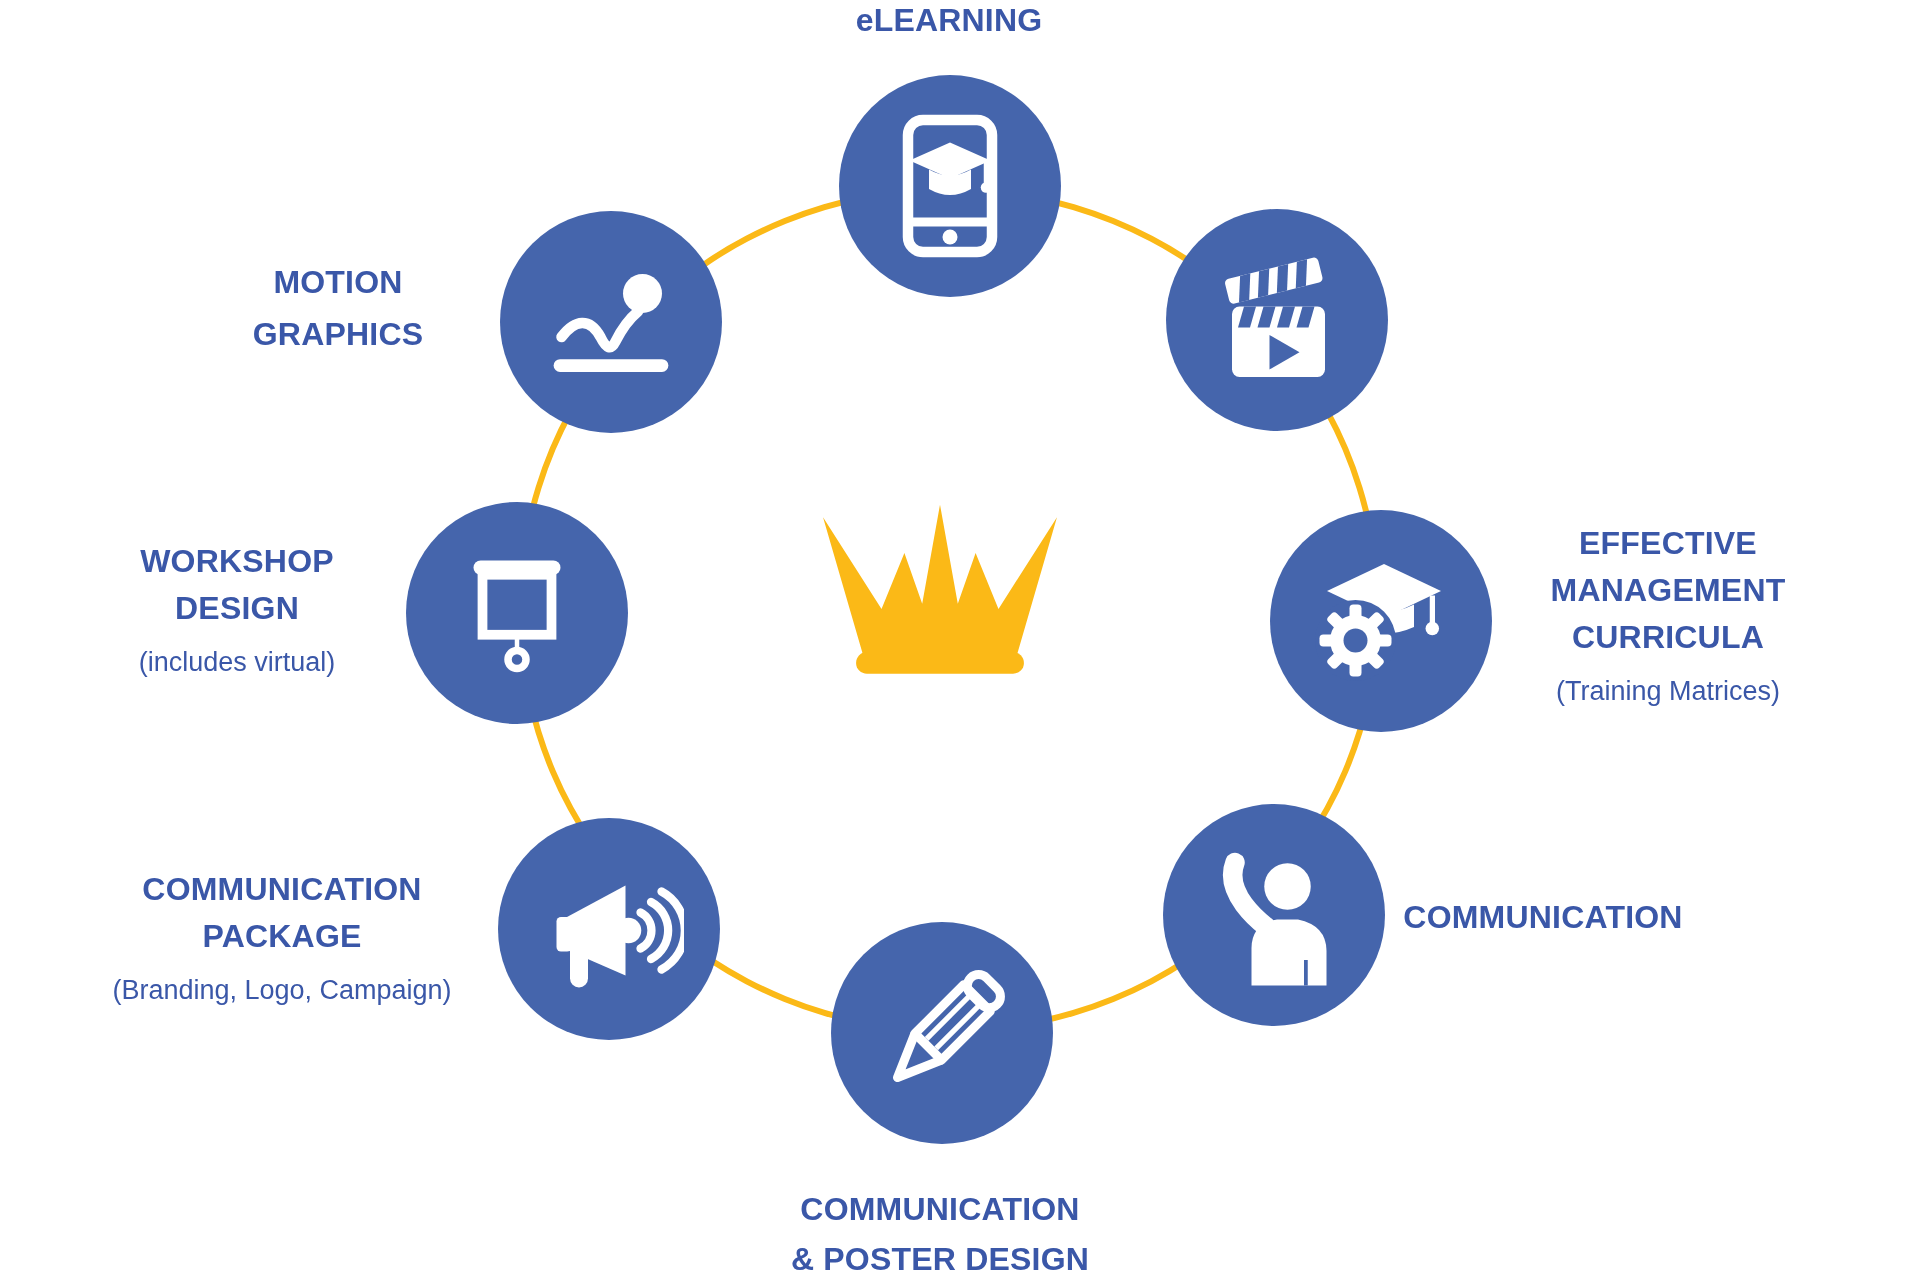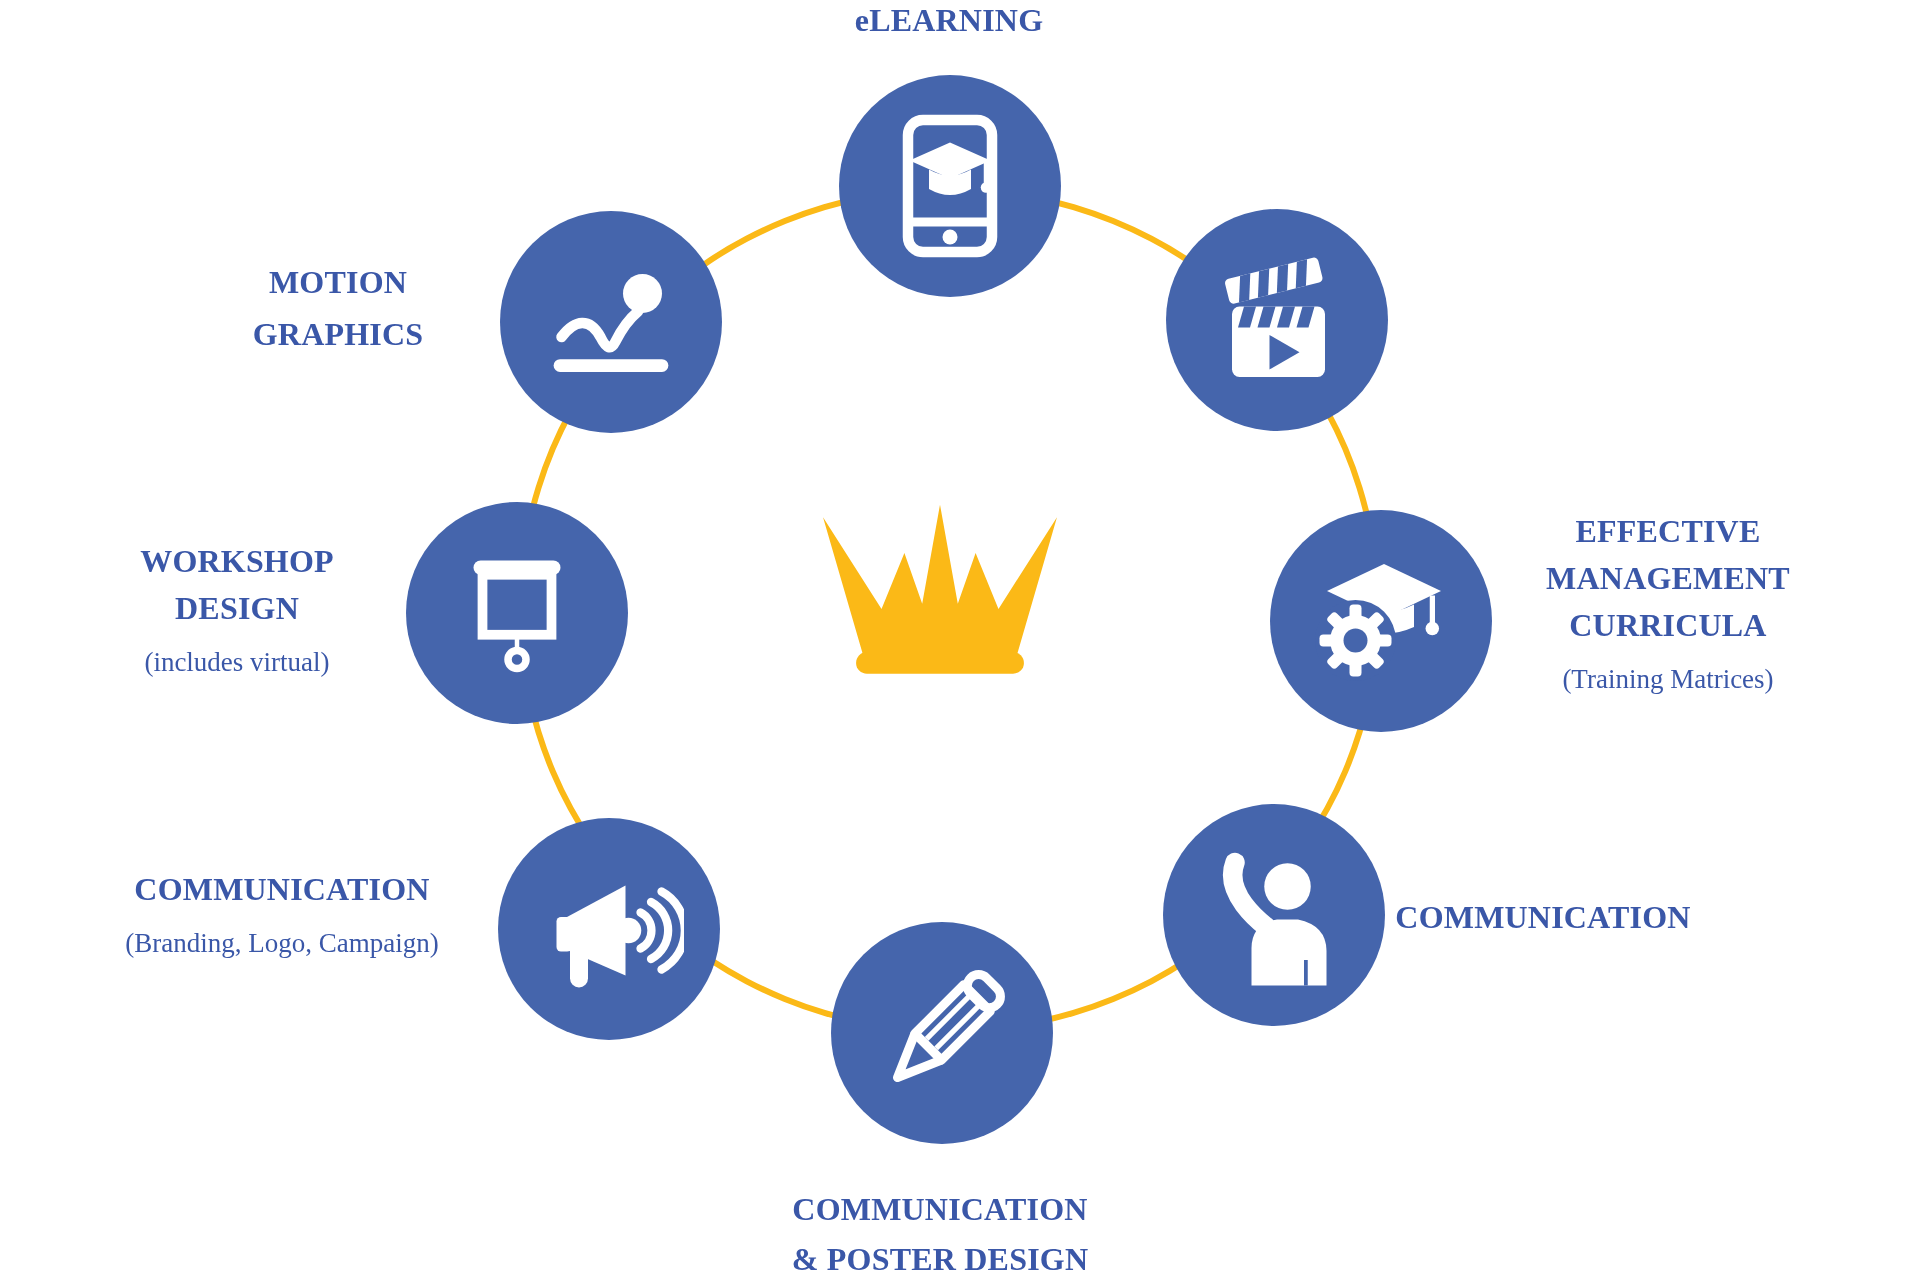--- a/index.html
+++ b/index.html
@@ -4,21 +4,21 @@
 <style>
   :root{
     --blue:#4565AC;
     --text:#3A57A8;
     --yellow:#FBB917;
     --bg:#FFFFFF;
   }
   html,body{margin:0;padding:0;background:var(--bg);}
   #canvas{
     position:relative;width:1920px;height:1282px;background:var(--bg);
-    font-family:Liberation Serif, serif;overflow:hidden;
+    font-family:Liberation Sans, sans-serif;overflow:hidden;
   }
   .ring{
     position:absolute;left:517px;top:186px;width:864px;height:848px;
     border:6px solid var(--yellow);border-radius:50%;box-sizing:border-box;
   }
   .node{
     position:absolute;width:222px;height:222px;border-radius:50%;
     background:var(--blue);transform:translate(-50%,-50%);
     display:flex;align-items:center;justify-content:center;
   }
@@ -169,38 +169,39 @@
       <path d="M17,60 C26,48 36,47 43,60 C47,68 50,69 53,63 C57,55 62,48 68,43" fill="none" stroke="#fff" stroke-width="7" stroke-linecap="round"></path>
       <path d="M16,79 L84,79" stroke="#fff" stroke-width="8.5" stroke-linecap="round"></path>
     </svg>
   </div>
 
   <div class="label-block" style="left:949px;top:-3px">
     <div class="label-line">eLEARNING</div>
   </div>
 
 
-  <div class="label-block" style="left:1668px;top:508px">
+  <div class="label-block" style="left:1668px;top:520px">
     <div class="label-line">EFFECTIVE</div>
     <div class="label-line">MANAGEMENT</div>
     <div class="label-line">CURRICULA</div>
     <div class="sublabel">(Training Matrices)</div>
   </div>
 
   <div class="label-block" style="left:1543px;top:894px">
     <div class="label-line">COMMUNICATION</div>
   </div>
 
   <div class="label-block" style="left:940px;top:1184px">
     <div class="label-line" style="line-height:50px">COMMUNICATION</div>
     <div class="label-line" style="line-height:50px">&amp; POSTER DESIGN</div>
   </div>
 
   <div class="label-block" style="left:282px;top:866px">
     <div class="label-line">COMMUNICATION</div>
+    <div class="label-line">PACKAGE</div>
     <div class="sublabel">(Branding, Logo, Campaign)</div>
   </div>
 
   <div class="label-block" style="left:237px;top:538px">
     <div class="label-line">WORKSHOP</div>
     <div class="label-line">DESIGN</div>
     <div class="sublabel" style="">(includes virtual)</div>
   </div>
 
   <div class="label-block" style="left:338px;top:256px">

